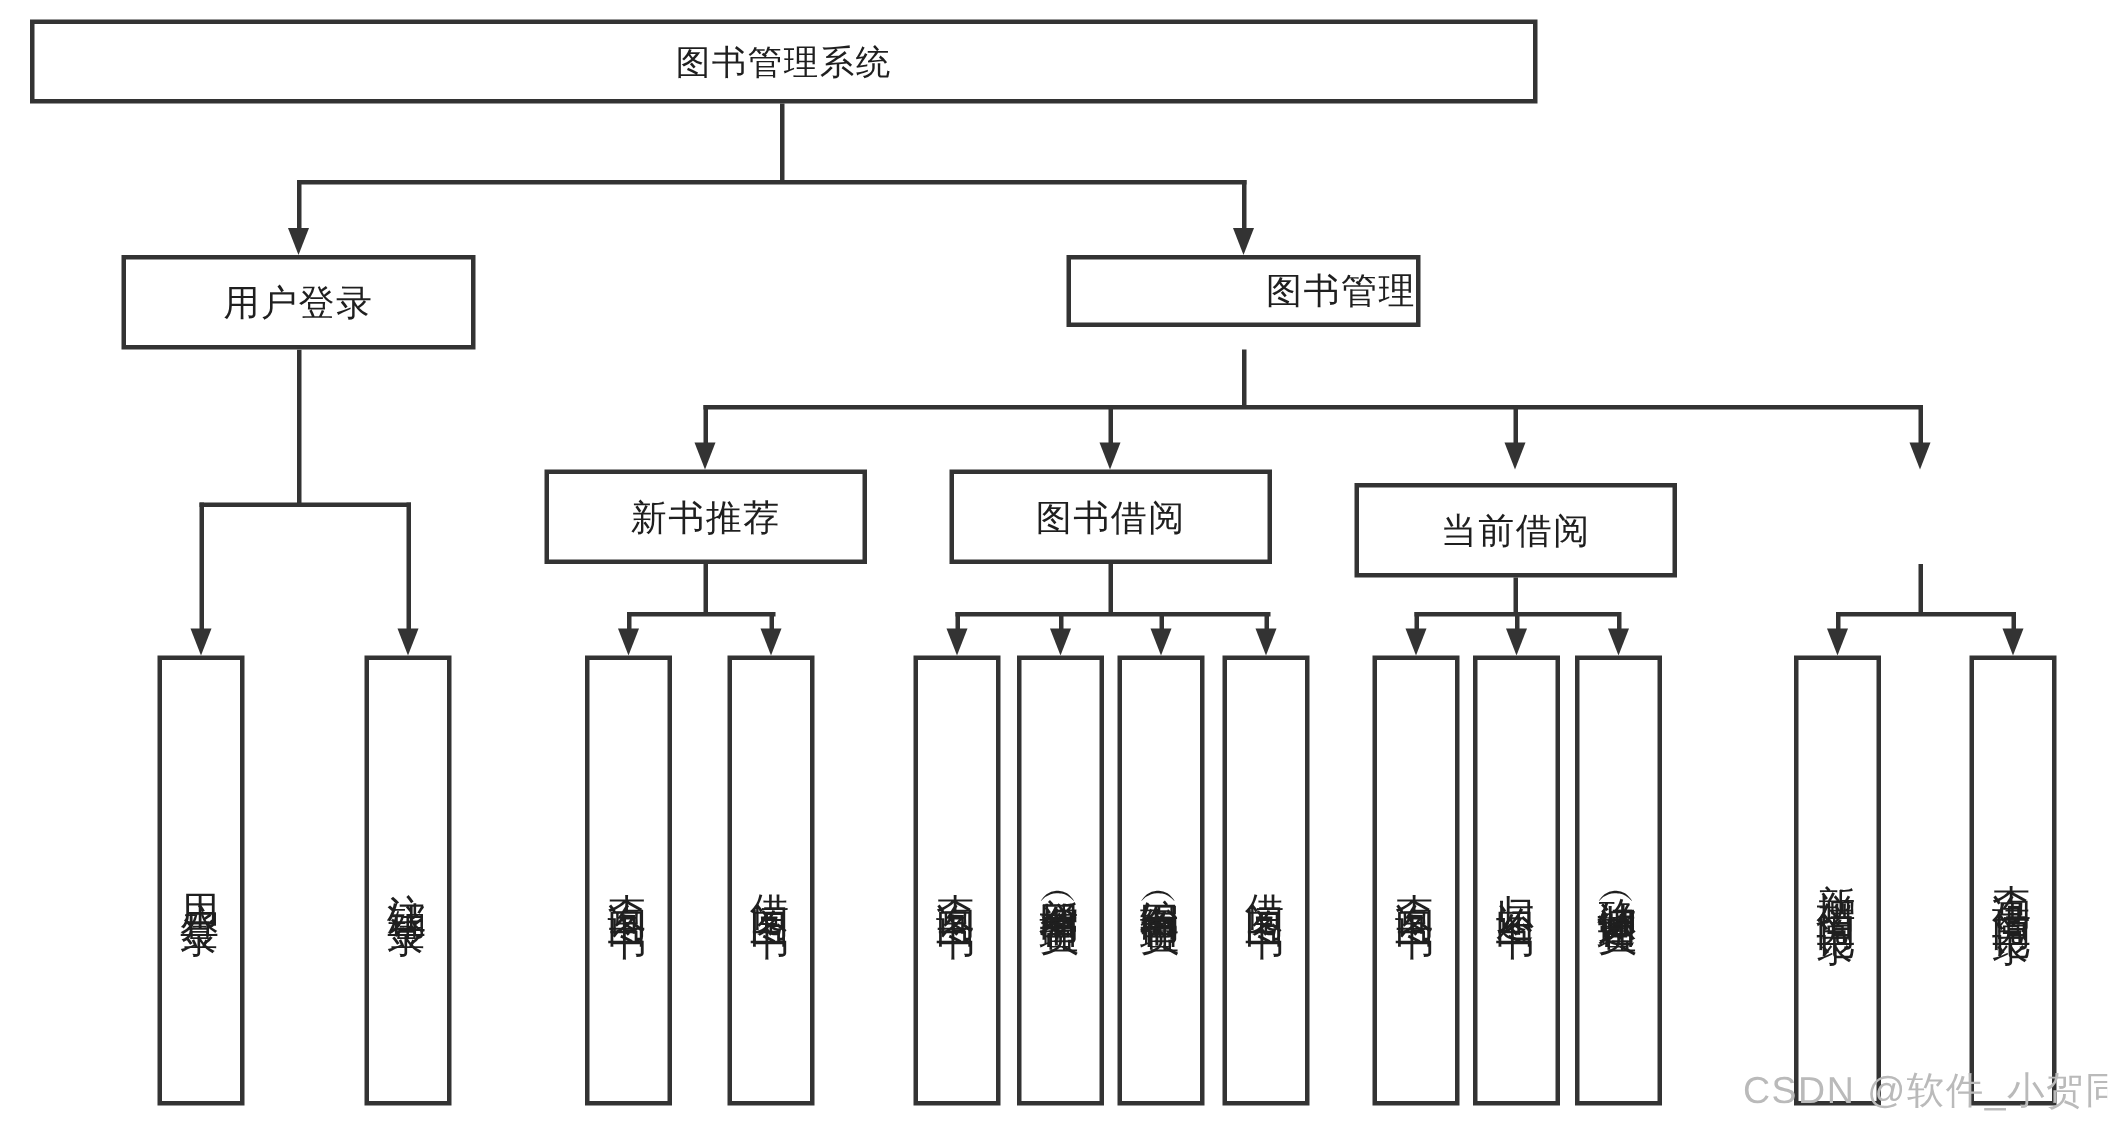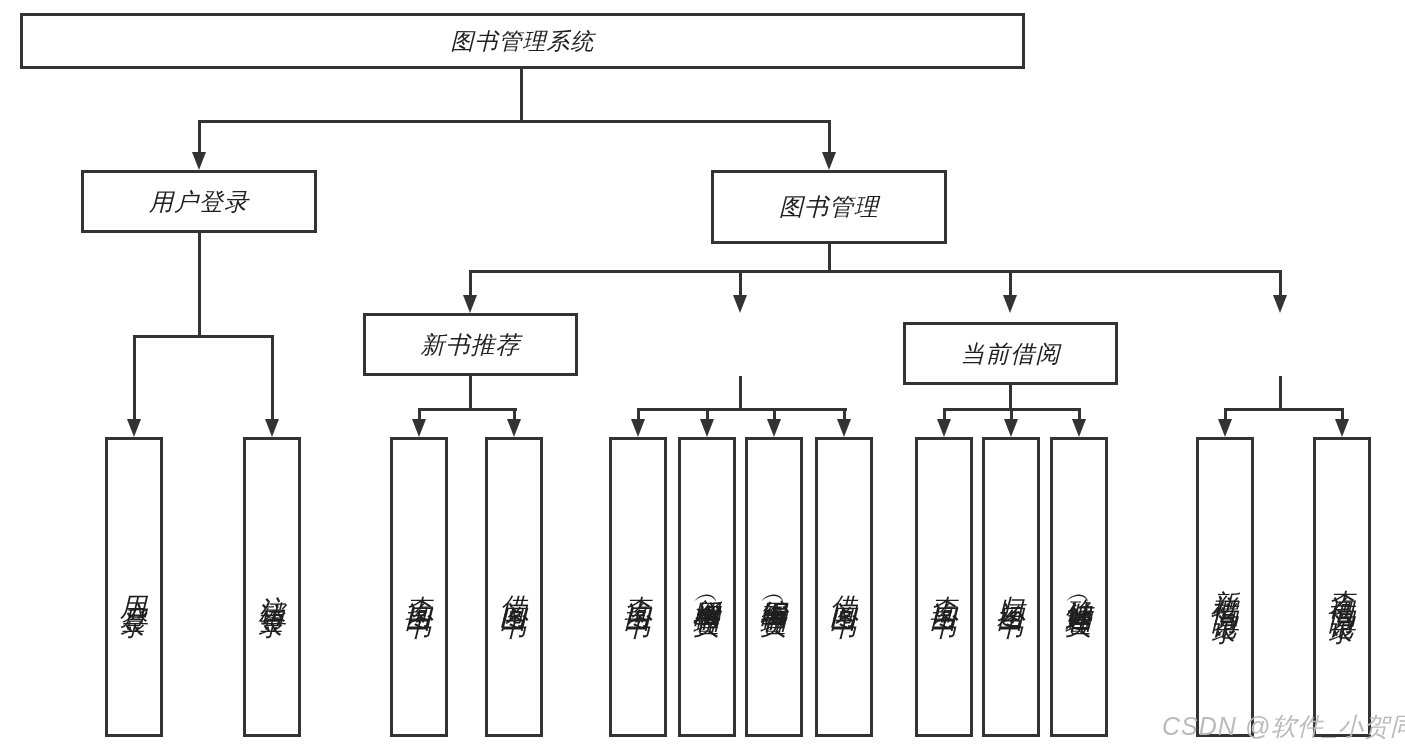--- a/index.html
+++ b/index.html
@@ -2,21 +2,20 @@
 <html><head>
 <meta charset="utf-8">
 <style>
   html,body{margin:0;padding:0;background:#ffffff;}
   .canvas{
     position:relative;
     width:1405px;height:747px;
     background:#ffffff;
     font-family:"Liberation Sans","DejaVu Sans",sans-serif;
     overflow:hidden;
-    font-style:italic;
   }
   .node{
     position:absolute;
     box-sizing:border-box;
     border:3px solid #333333;
     background:#ffffff;
     display:flex;
     align-items:center;
     justify-content:center;
     color:#1f1f1f;
@@ -73,26 +72,29 @@
 
 <div class="canvas">
 
   <div class="node root" style="left:20px;top:13px;width:1005px;height:56px;">
     <span class="lbl">图书管理系统</span>
   </div>
 
   <div class="node" style="left:81px;top:170px;width:236px;height:63px;">
     <span class="lbl">用户登录</span>
   </div>
-  <div class="node" style="left:711px;top:170px;width:236px;height:74px;">
+  <div class="node" style="left:711px;top:170px;width:236px;height:48px;justify-content:flex-end;">
     <span class="lbl">图书管理</span>
   </div>
 
   <div class="node" style="left:363px;top:313px;width:215px;height:63px;align-items:center;">
     <span class="lbl">新书推荐</span>
+  </div>
+  <div class="node" style="left:633px;top:313px;width:215px;height:63px;">
+    <span class="lbl">图书借阅</span>
   </div>
   <div class="node" style="left:903px;top:322px;width:215px;height:63px;">
     <span class="lbl">当前借阅</span>
   </div>
 
   <div class="node leaf" style="left:105px;top:437px;width:58px;height:300px;">
     <span class="lbl">用户登录</span>
   </div>
   <div class="node leaf" style="left:243px;top:437px;width:58px;height:300px;">
     <span class="lbl">注销登录</span>

